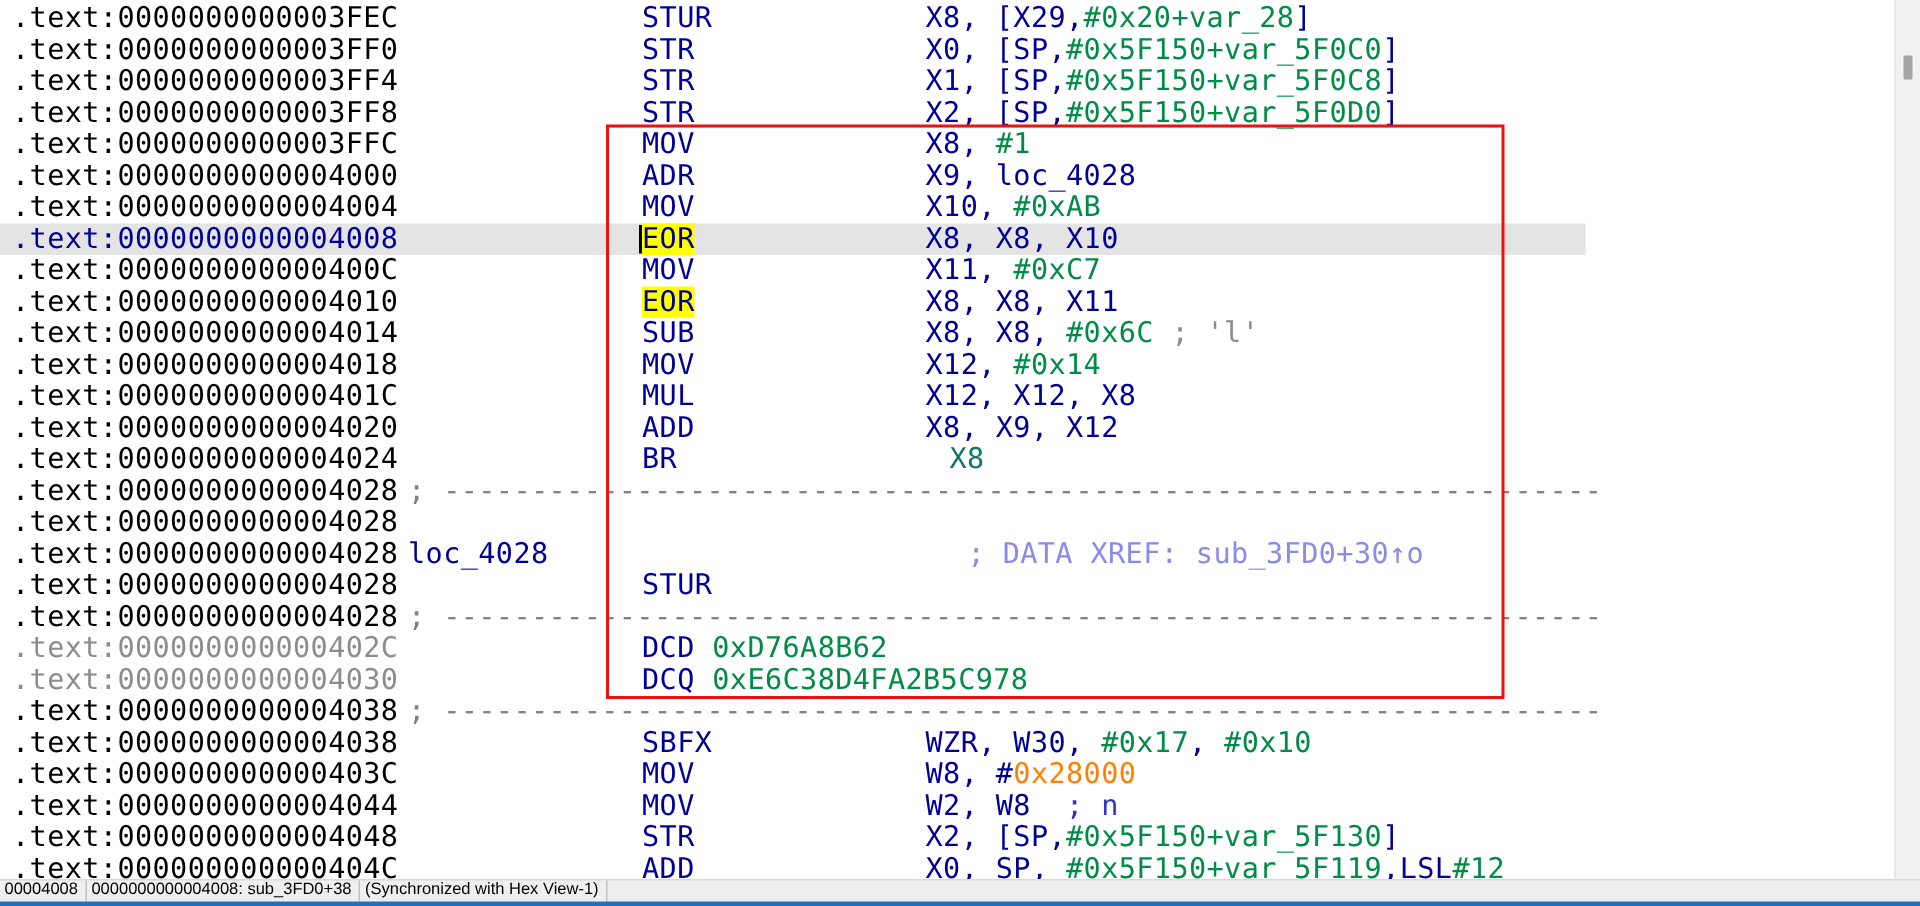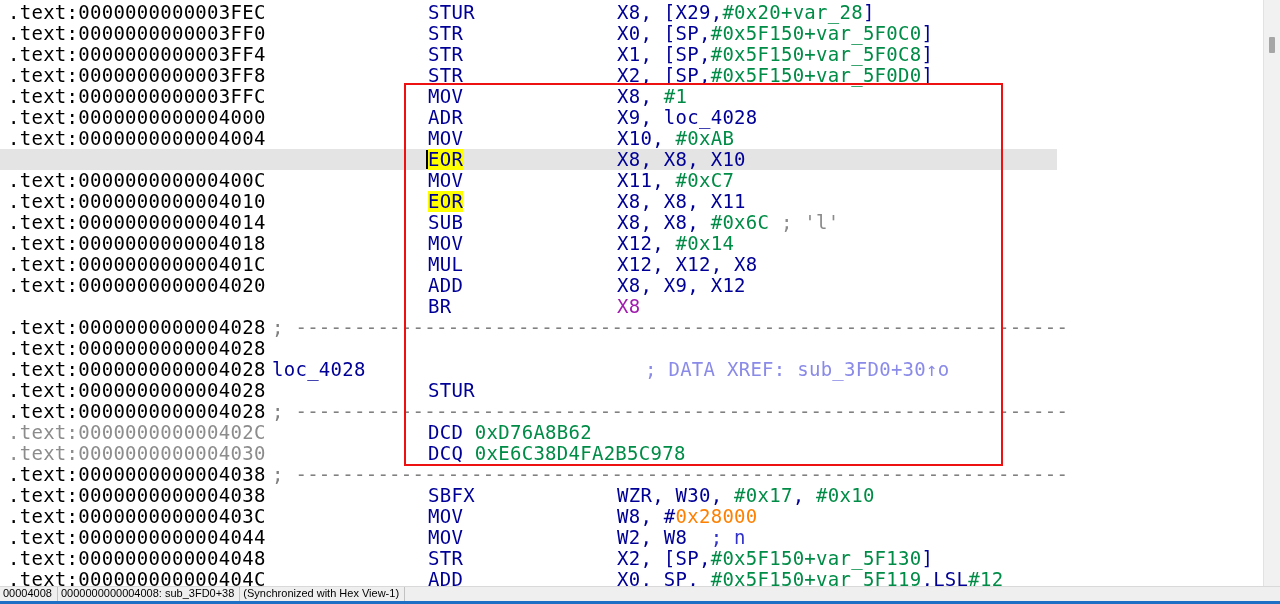--- a/index.html
+++ b/index.html
@@ -35,28 +35,28 @@
 
 <div id="view">
   <div id="rows">
       <div class="row" style="top: 2px;"><span class="addr" style="color: rgb(0, 0, 0);">.text:0000000000003FEC</span><span class="mn" style="color: rgb(0, 0, 150);">STUR</span><span class="ops"><span class="tok" style="color: rgb(0, 0, 150);">X8, [X29,</span><span class="tok" style="color: rgb(0, 140, 70);">#0x20+var_28</span><span class="tok" style="color: rgb(0, 0, 150);">]</span></span></div>
       <div class="row" style="top: 23px;"><span class="addr" style="color: rgb(0, 0, 0);">.text:0000000000003FF0</span><span class="mn" style="color: rgb(0, 0, 150);">STR</span><span class="ops"><span class="tok" style="color: rgb(0, 0, 150);">X0, [SP,</span><span class="tok" style="color: rgb(0, 140, 70);">#0x5F150+var_5F0C0</span><span class="tok" style="color: rgb(0, 0, 150);">]</span></span></div>
       <div class="row" style="top: 44px;"><span class="addr" style="color: rgb(0, 0, 0);">.text:0000000000003FF4</span><span class="mn" style="color: rgb(0, 0, 150);">STR</span><span class="ops"><span class="tok" style="color: rgb(0, 0, 150);">X1, [SP,</span><span class="tok" style="color: rgb(0, 140, 70);">#0x5F150+var_5F0C8</span><span class="tok" style="color: rgb(0, 0, 150);">]</span></span></div>
       <div class="row" style="top: 65px;"><span class="addr" style="color: rgb(0, 0, 0);">.text:0000000000003FF8</span><span class="mn" style="color: rgb(0, 0, 150);">STR</span><span class="ops"><span class="tok" style="color: rgb(0, 0, 150);">X2, [SP,</span><span class="tok" style="color: rgb(0, 140, 70);">#0x5F150+var_5F0D0</span><span class="tok" style="color: rgb(0, 0, 150);">]</span></span></div>
       <div class="row" style="top: 86px;"><span class="addr" style="color: rgb(0, 0, 0);">.text:0000000000003FFC</span><span class="mn" style="color: rgb(0, 0, 150);">MOV</span><span class="ops"><span class="tok" style="color: rgb(0, 0, 150);">X8, </span><span class="tok" style="color: rgb(0, 140, 70);">#1</span></span></div>
       <div class="row" style="top: 107px;"><span class="addr" style="color: rgb(0, 0, 0);">.text:0000000000004000</span><span class="mn" style="color: rgb(0, 0, 150);">ADR</span><span class="ops"><span class="tok" style="color: rgb(0, 0, 150);">X9, loc_4028</span></span></div>
       <div class="row" style="top: 128px;"><span class="addr" style="color: rgb(0, 0, 0);">.text:0000000000004004</span><span class="mn" style="color: rgb(0, 0, 150);">MOV</span><span class="ops"><span class="tok" style="color: rgb(0, 0, 150);">X10, </span><span class="tok" style="color: rgb(0, 140, 70);">#0xAB</span></span></div>
-      <div class="row" style="top: 149px; background: rgb(228, 228, 228);"><div class="caret"></div><span class="mn" style="color: rgb(0, 0, 150); background: rgb(255, 255, 0);">EOR</span><span class="ops"><span class="tok" style="color: rgb(0, 0, 150);">X8, X8, X10</span></span></div>
+      <div class="row" style="top: 149px; background: rgb(228, 228, 228);"><span class="addr" style="color: rgb(0, 0, 150);">.text:0000000000004008</span><div class="caret"></div><span class="mn" style="color: rgb(0, 0, 150); background: rgb(255, 255, 0);">EOR</span><span class="ops"><span class="tok" style="color: rgb(0, 0, 150);">X8, X8, X10</span></span></div>
       <div class="row" style="top: 170px;"><span class="addr" style="color: rgb(0, 0, 0);">.text:000000000000400C</span><span class="mn" style="color: rgb(0, 0, 150);">MOV</span><span class="ops"><span class="tok" style="color: rgb(0, 0, 150);">X11, </span><span class="tok" style="color: rgb(0, 140, 70);">#0xC7</span></span></div>
       <div class="row" style="top: 191px;"><span class="addr" style="color: rgb(0, 0, 0);">.text:0000000000004010</span><span class="mn" style="color: rgb(0, 0, 150); background: rgb(255, 255, 0);">EOR</span><span class="ops"><span class="tok" style="color: rgb(0, 0, 150);">X8, X8, X11</span></span></div>
       <div class="row" style="top: 212px;"><span class="addr" style="color: rgb(0, 0, 0);">.text:0000000000004014</span><span class="mn" style="color: rgb(0, 0, 150);">SUB</span><span class="ops"><span class="tok" style="color: rgb(0, 0, 150);">X8, X8, </span><span class="tok" style="color: rgb(0, 140, 70);">#0x6C</span><span class="tok" style="color: rgb(138, 138, 138);"> ; 'l'</span></span></div>
       <div class="row" style="top: 233px;"><span class="addr" style="color: rgb(0, 0, 0);">.text:0000000000004018</span><span class="mn" style="color: rgb(0, 0, 150);">MOV</span><span class="ops"><span class="tok" style="color: rgb(0, 0, 150);">X12, </span><span class="tok" style="color: rgb(0, 140, 70);">#0x14</span></span></div>
       <div class="row" style="top: 254px;"><span class="addr" style="color: rgb(0, 0, 0);">.text:000000000000401C</span><span class="mn" style="color: rgb(0, 0, 150);">MUL</span><span class="ops"><span class="tok" style="color: rgb(0, 0, 150);">X12, X12, X8</span></span></div>
       <div class="row" style="top: 275px;"><span class="addr" style="color: rgb(0, 0, 0);">.text:0000000000004020</span><span class="mn" style="color: rgb(0, 0, 150);">ADD</span><span class="ops"><span class="tok" style="color: rgb(0, 0, 150);">X8, X9, X12</span></span></div>
-      <div class="row" style="top: 296px;"><span class="mn" style="color: rgb(0, 0, 150);">BR</span><span class="ops"><span class="tok" style="color: #a21caf;">X8</span></span></div>
+      <div class="row" style="top: 296px;"><span class="addr" style="color: rgb(0, 0, 0);">.text:0000000000004024</span><span class="mn" style="color: rgb(0, 0, 150);">BR</span><span class="ops"><span class="tok" style="color: #0f766e; margin-left: 16px;">X8</span></span></div>
       <div class="row" style="top: 317px;"><span class="addr" style="color: rgb(0, 0, 0);">.text:0000000000004028</span><span class="sep" style="color: rgb(128, 128, 128);">; ------------------------------------------------------------------</span></div>
       <div class="row" style="top: 338px;"><span class="addr" style="color: rgb(0, 0, 0);">.text:0000000000004028</span></div>
       <div class="row" style="top: 359px;"><span class="addr" style="color: rgb(0, 0, 0);">.text:0000000000004028</span><span class="lab" style="color: rgb(0, 0, 150);">loc_4028</span><span class="xref" style="color: rgb(138, 138, 232);">; DATA XREF: sub_3FD0+30↑o</span></div>
       <div class="row" style="top: 380px;"><span class="addr" style="color: rgb(0, 0, 0);">.text:0000000000004028</span><span class="mn" style="color: rgb(0, 0, 150);">STUR</span></div>
       <div class="row" style="top: 401px;"><span class="addr" style="color: rgb(0, 0, 0);">.text:0000000000004028</span><span class="sep" style="color: rgb(128, 128, 128);">; ------------------------------------------------------------------</span></div>
       <div class="row" style="top: 422px;"><span class="addr" style="color: rgb(140, 140, 140);">.text:000000000000402C</span><span class="ops2"><span class="tok" style="color: rgb(0, 0, 150);">DCD </span><span class="tok" style="color: rgb(0, 140, 70);">0xD76A8B62</span></span></div>
       <div class="row" style="top: 443px;"><span class="addr" style="color: rgb(140, 140, 140);">.text:0000000000004030</span><span class="ops2"><span class="tok" style="color: rgb(0, 0, 150);">DCQ </span><span class="tok" style="color: rgb(0, 140, 70);">0xE6C38D4FA2B5C978</span></span></div>
       <div class="row" style="top: 464px;"><span class="addr" style="color: rgb(0, 0, 0);">.text:0000000000004038</span><span class="sep" style="color: rgb(128, 128, 128);">; ------------------------------------------------------------------</span></div>
       <div class="row" style="top: 485px;"><span class="addr" style="color: rgb(0, 0, 0);">.text:0000000000004038</span><span class="mn" style="color: rgb(0, 0, 150);">SBFX</span><span class="ops"><span class="tok" style="color: rgb(0, 0, 150);">WZR, W30, </span><span class="tok" style="color: rgb(0, 140, 70);">#0x17</span><span class="tok" style="color: rgb(0, 0, 150);">, </span><span class="tok" style="color: rgb(0, 140, 70);">#0x10</span></span></div>
       <div class="row" style="top: 506px;"><span class="addr" style="color: rgb(0, 0, 0);">.text:000000000000403C</span><span class="mn" style="color: rgb(0, 0, 150);">MOV</span><span class="ops"><span class="tok" style="color: rgb(0, 0, 150);">W8, #</span><span class="tok" style="color: rgb(255, 128, 0);">0x28000</span></span></div>

